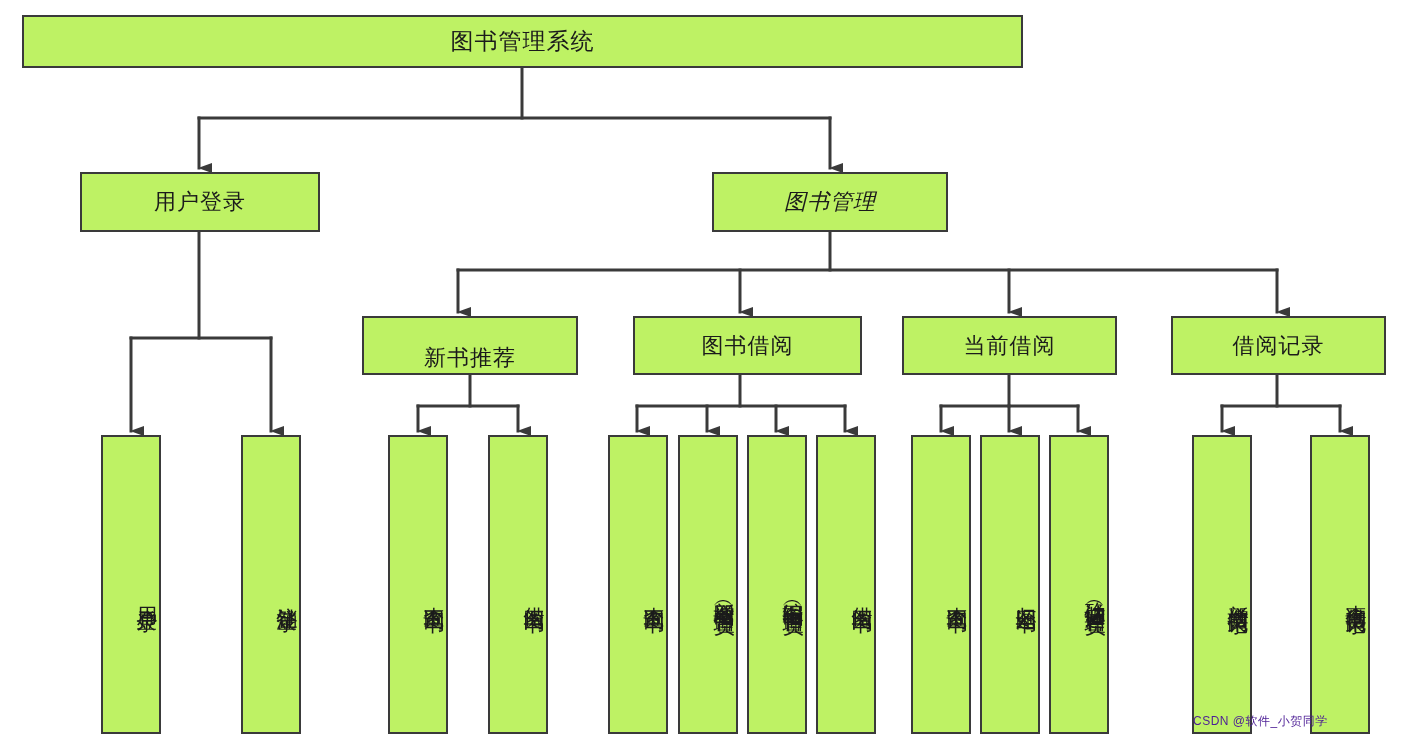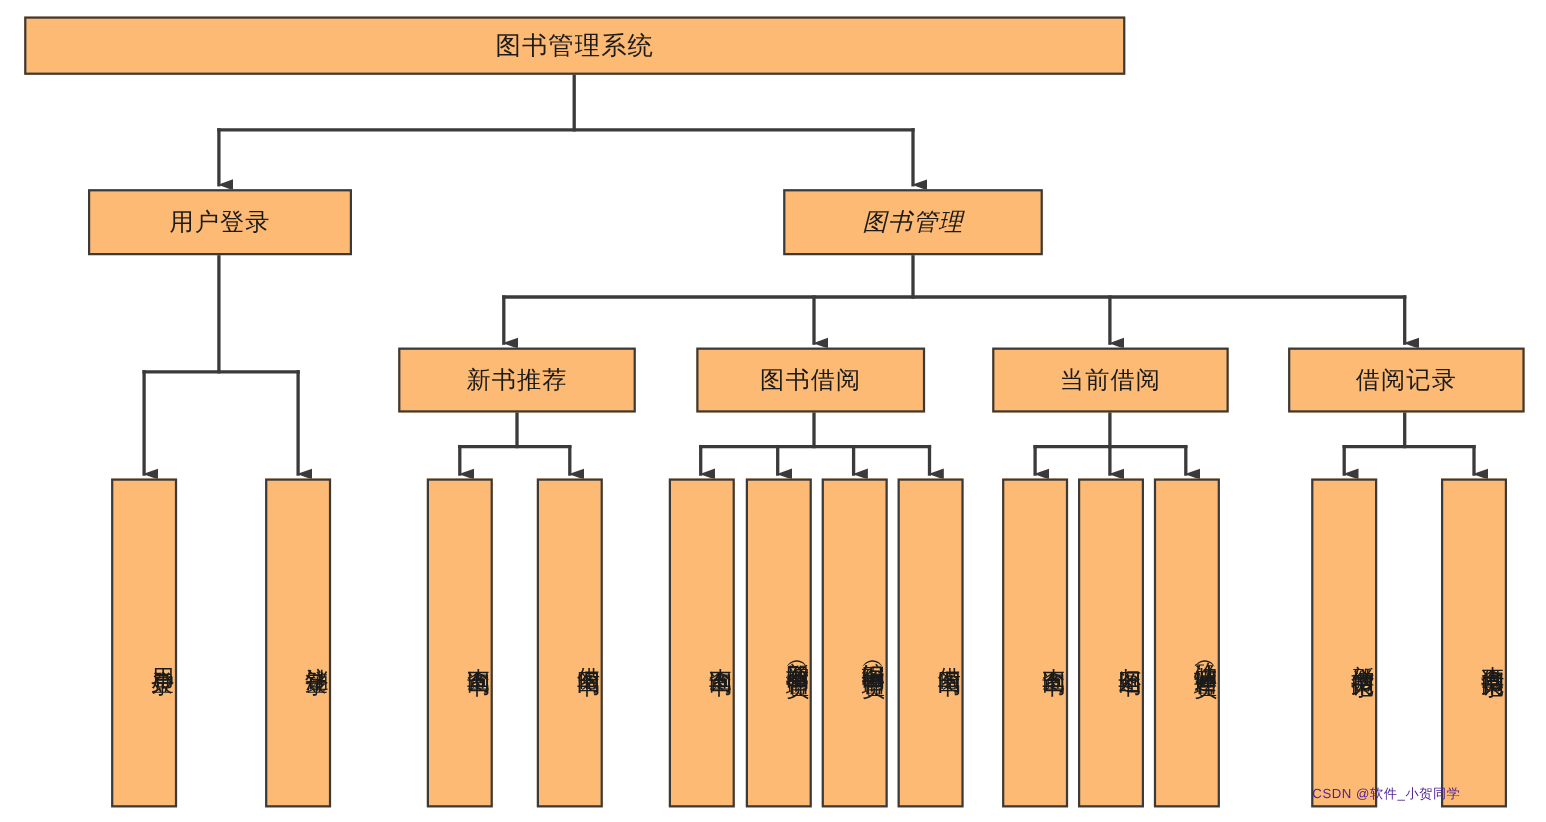--- a/index.html
+++ b/index.html
@@ -17,21 +17,21 @@
   }
   #wires{
     position:absolute;
     left:0;top:0;
     width:1405px;height:747px;
     pointer-events:none;
   }
   .node{
     position:absolute;
     box-sizing:border-box;
-    background:#fdba74;
+    background:#bef264;
     border:2px solid #3a3a3a;
     display:flex;
     align-items:center;
     justify-content:center;
     color:#1b1b1b;
     z-index:2;
   }
   .node.h{
     font-size:22px;
     letter-spacing:1px;
@@ -127,24 +127,24 @@
     <span class="lbl">图书管理系统</span>
   </div>
 
   <div class="node h" style="left:80px;top:172px;width:240px;height:60px;">
     <span class="lbl">用户登录</span>
   </div>
   <div class="node h" style="left:712px;top:172px;width:236px;height:60px;font-style:italic;">
     <span class="lbl">图书管理</span>
   </div>
 
-  <div class="node h" style="left:362px;top:316px;width:216px;height:59px;">
+  <div class="node h" style="left:362px;top:316px;width:216px;height:59px;align-items:flex-end;">
     <span class="lbl">新书推荐</span>
   </div>
-  <div class="node h" style="left:633px;top:316px;width:208px;height:59px;">
+  <div class="node h" style="left:633px;top:316px;width:229px;height:59px;">
     <span class="lbl">图书借阅</span>
   </div>
   <div class="node h" style="left:902px;top:316px;width:215px;height:59px;font-family:Liberation Serif, serif;">
     <span class="lbl">当前借阅</span>
   </div>
   <div class="node h" style="left:1171px;top:316px;width:215px;height:59px;">
     <span class="lbl">借阅记录</span>
   </div>
 
   <div class="node v" style="left:101px;top:435px;width:60px;height:299px;">

